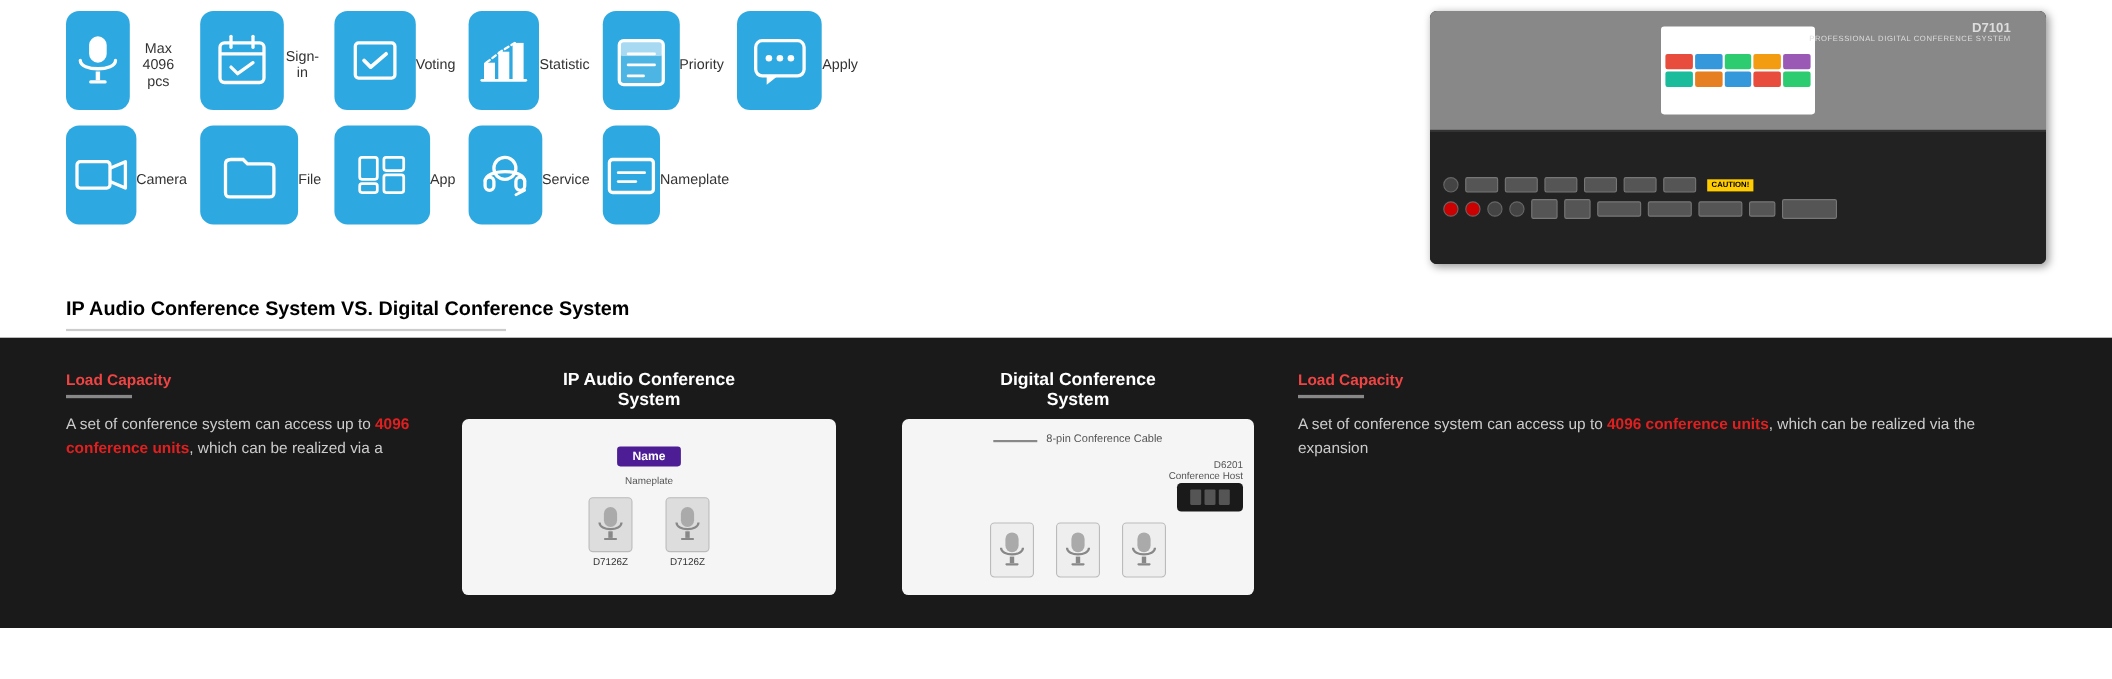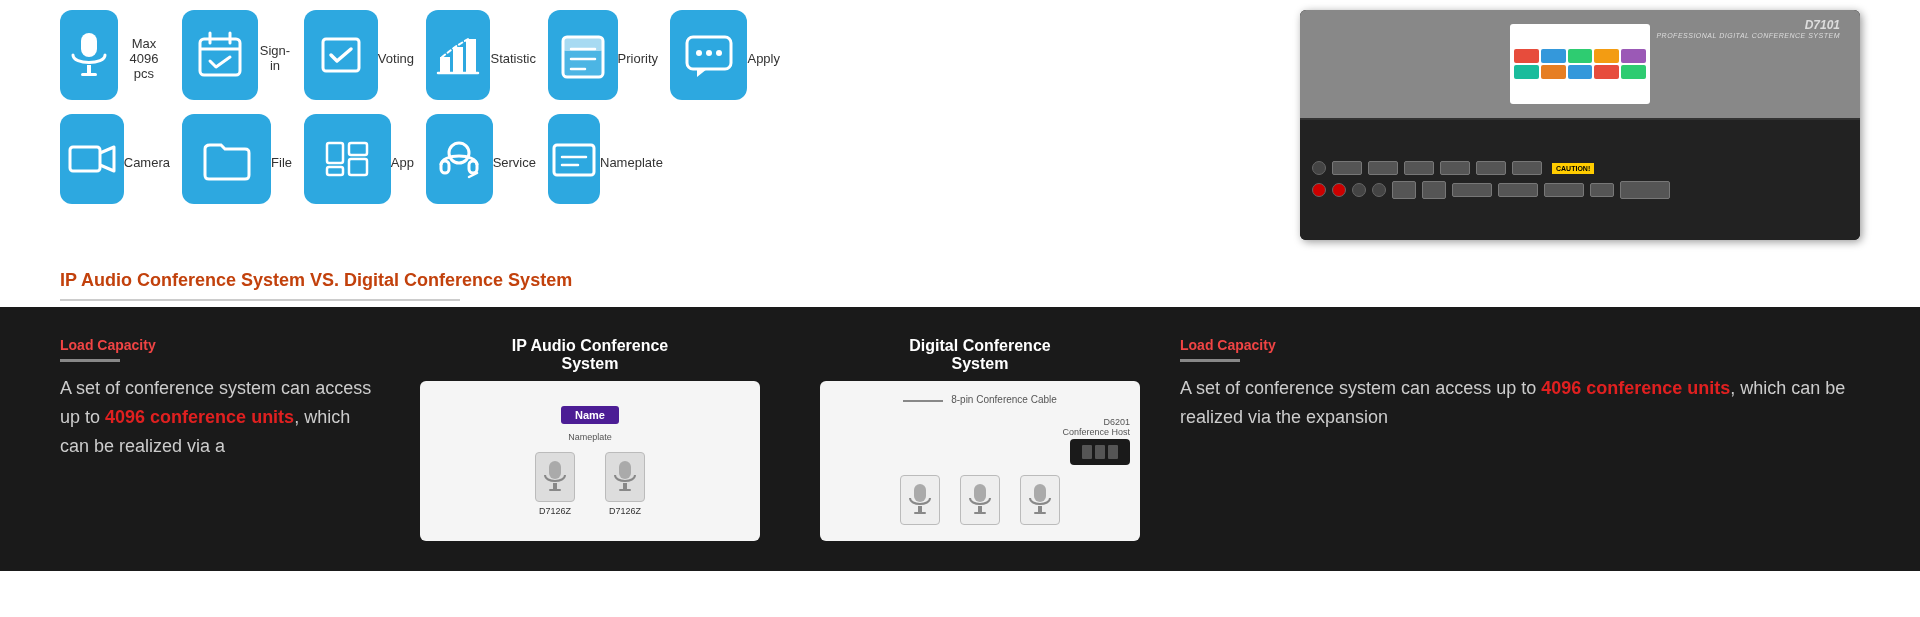--- a/index.html
+++ b/index.html
@@ -90,26 +90,25 @@
       gap: 2px;
       padding: 4px;
       width: 100%;
     }
     .screen-cell {
       height: 14px;
       border-radius: 2px;
     }
     .product-label-area {
       position: absolute;
-      right: 20px;
+      right: 32px;
       top: 8px;
       font-size: 9px;
       color: #ddd;
       text-align: right;
-      font-style: italic;
     }
     .product-bottom {
       background: #222;
       height: 120px;
       padding: 8px 12px;
       display: flex;
       flex-direction: column;
       justify-content: center;
       gap: 6px;
     }
@@ -139,21 +138,21 @@
     }
 
     
     .comparison-title-area {
       padding: 10px 60px 6px 60px;
       background: #fff;
     }
     .comparison-title {
       font-size: 18px;
       font-weight: 700;
-      color: #c2410c;
+      color: #000000;
     }
     .title-underline {
       width: 400px;
       height: 2px;
       background: #ccc;
       margin-top: 8px;
     }
 
     
     .bottom-section {
@@ -173,21 +172,21 @@
       font-weight: 700;
       color: #ef4444;
     }
     .section-underline {
       width: 60px;
       height: 3px;
       background: #888;
       margin: 6px 0 12px 0;
     }
     .section-text {
-      font-size: 18px;
+      font-size: 14px;
       color: #ccc;
       line-height: 1.6;
     }
     .highlight-text {
       color: #e02020;
       font-weight: 600;
     }
 
     
     .ip-audio-diagram {

